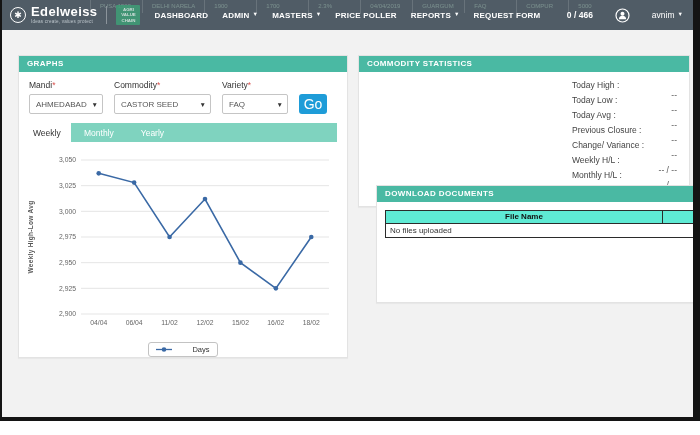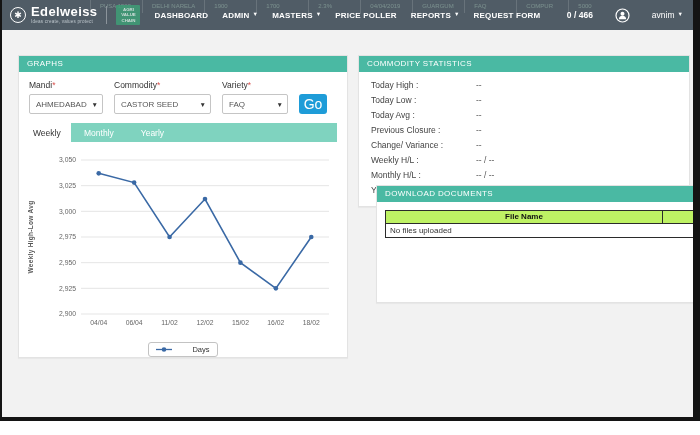--- a/index.html
+++ b/index.html
@@ -29,21 +29,21 @@
   .menu { display:flex; align-items:center; gap:14px; margin-left:14px; z-index:2; }
   .menu-item { color:#fff; font-size:8px; font-weight:bold; letter-spacing:.2px; white-space:nowrap; cursor:pointer; display:flex; align-items:center; gap:3px; }
   .caret { font-size:5.5px; color:#fff; line-height:1; }
   .nav-right { margin-left:auto; display:flex; align-items:center; gap:22px; z-index:2; }
   .nav-counter { color:#fff; font-size:8.5px; font-weight:bold; white-space:nowrap; }
   .avatar { display:flex; align-items:center; }
   .nav-user { color:#fff; font-size:8.5px; display:flex; align-items:center; gap:3px; cursor:pointer; }
 
   
   .panel { position:absolute; background:#fff; border:1px solid #e3e3e3; box-shadow:0 1px 1px rgba(0,0,0,0.04); }
-  .panel-header { height:16px; background:#4ab9a3; color:#fff; font-size:8px; font-weight:normal;
+  .panel-header { height:16px; background:#4ab9a3; color:#fff; font-size:8px; font-weight:bold;
                   letter-spacing:.4px; line-height:16px; padding:0 8px; }
   .panel-graphs { left:16px; top:55px; width:330px; height:303px; }
   .panel-stats  { left:356px; top:55px; width:332px; height:152px; }
   .panel-docs   { left:374px; top:185px; width:332px; height:118px; }
 
   
   .graph-form { display:flex; align-items:flex-end; padding:8px 12px 6px 10px; }
   .field { margin-right:11px; }
   .field-label { font-size:8.5px; color:#333; margin-bottom:4px; }
   .req { color:#d9534f; }
@@ -61,27 +61,27 @@
   .tab-strip .tab { color:#fff; font-size:8.5px; cursor:pointer; }
 
   .chart-wrap { margin:6px 0 0 4px; }
   .legend-row { text-align:center; margin-top:1px; }
   .legend-box { display:inline-flex; align-items:center; gap:20px; border:1px solid #c3c3c3; border-radius:3px;
                 padding:2px 7px; background:#fff; cursor:pointer; }
   .legend-label { font-size:7.5px; color:#333; }
 
   
   .stats-body { padding:8px 12px; }
-  .stats-row { display:flex; align-items:flex-start; height:15px; }
+  .stats-row { display:flex; align-items:flex-end; height:15px;flex-direction:column; }
   .stats-label { width:105px; font-size:8.5px; color:#444; }
   .stats-value { font-size:8.5px; color:#555; }
 
   
   .docs-table { margin:8px; border:1px solid #2b2b2b; }
-  .docs-thead { display:flex; background:#bef264; border-bottom:1px solid #2b2b2b; height:13px; }
+  .docs-thead { display:flex; background:#5eead4; border-bottom:1px solid #2b2b2b; height:13px; }
   .docs-th { flex:1; font-size:8px; font-weight:bold; color:#111; text-align:center; line-height:12px; }
   .docs-th-action { flex:0 0 36px; border-left:1px solid #2b2b2b; }
   .docs-row { height:13px; display:flex; align-items:center; padding-left:4px; font-size:8px; color:#333; background:#fff; }
 
   svg text { font-family:"Liberation Sans", sans-serif; }
 </style>
 </head>
 <body>
 
 <div class="app">

